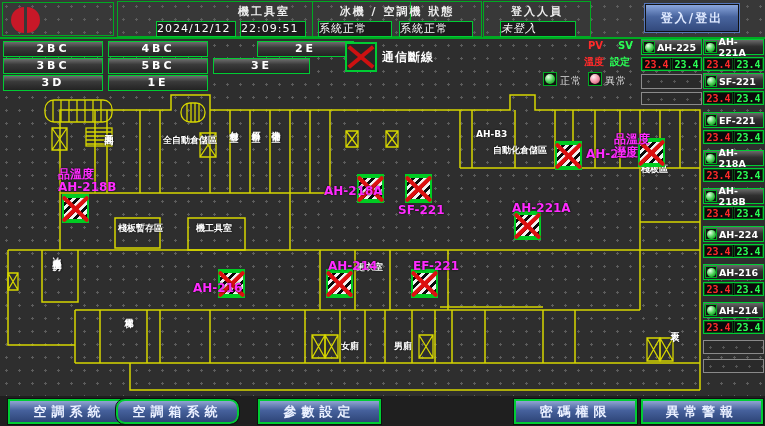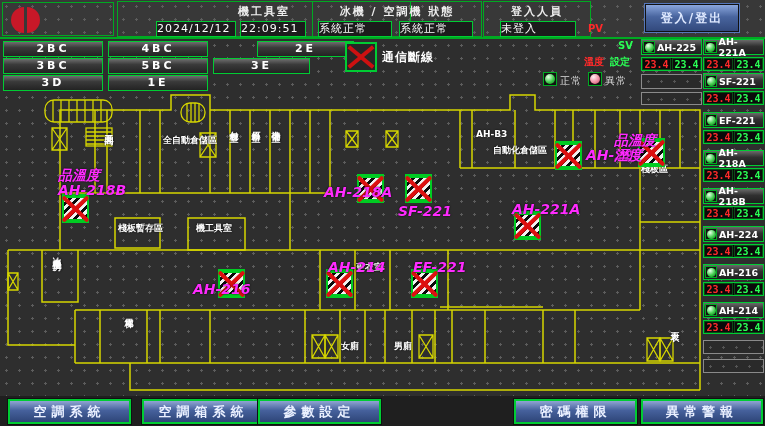--- a/index.html
+++ b/index.html
@@ -6,21 +6,21 @@
   *{box-sizing:border-box;font-family:"DejaVu Sans","Liberation Sans",sans-serif;}
   .screen{position:relative;width:765px;height:426px;overflow:hidden;
     background-color:#2e2e2e;
     background-image:radial-gradient(#5d5d5d 1px, transparent 1.2px);
     background-size:13px 13px;}
   
   svg.walls{position:absolute;left:0;top:0;z-index:1;}
   .fp-overlay{position:absolute;left:0;top:0;width:765px;height:426px;z-index:2;}
   .room-label{position:absolute;color:#fff;font-size:9px;font-weight:bold;white-space:nowrap;line-height:1;text-shadow:0 0 2px #000;}
   .room-label.vertical{writing-mode:vertical-rl;letter-spacing:1px;}
-  .marker-label{position:absolute;color:#ff2bff;font-size:14px;font-weight:bold;line-height:1.1;white-space:nowrap;text-shadow:0 0 2px #000;font-style:italic;}
+  .marker-label{position:absolute;color:#ff2bff;font-size:12px;font-weight:bold;line-height:1.1;white-space:nowrap;text-shadow:0 0 2px #000;}
   .ahu-icon{position:absolute;width:27px;height:29px;border:2px solid #00cc22;border-top-width:4px;border-bottom-width:4px;
     background:repeating-linear-gradient(135deg,#f2f2f2 0 3px,#0a0a0a 3px 6px);}
   .ahu-icon::before,.ahu-icon::after{content:"";position:absolute;left:-6px;right:-6px;top:50%;margin-top:-2px;height:4px;background:#dd1010;border-radius:2px;}
   .ahu-icon::before{transform:rotate(44deg);}
   .ahu-icon::after{transform:rotate(-44deg);}
   
   .header{position:absolute;left:0;top:0;width:765px;height:39px;z-index:5;
     background-color:#383838;background-image:radial-gradient(#5d5d5d 1px, transparent 1.2px);background-size:13px 13px;
     border-bottom:2px solid #00aa22;}
   .hsec{position:absolute;top:1px;height:36px;border:1px solid #00aa22;}
@@ -197,21 +197,21 @@
       <div class="hbox" style="left:38px;width:80px;">2024/12/12</div>
       <div class="hbox" style="left:122px;width:66px;">22:09:51</div>
     </div>
     <div class="hsec" style="left:312px;width:170px;">
       <div class="htitle">冰機 / 空調機 狀態</div>
       <div class="hbox" style="left:5px;width:74px;">系統正常</div>
       <div class="hbox" style="left:86px;width:74px;">系統正常</div>
     </div>
     <div class="hsec" style="left:483px;width:108px;">
       <div class="htitle">登入人員</div>
-      <div class="hbox" style="left:16px;width:76px;">未登入</div>
+      <div class="hbox" style="left:16px;width:76px;font-style:italic;">未登入</div>
     </div>
   </div>
   <div class="login-btn">登入/登出</div>
 
   <div class="fbtn" style="left:3px;top:41px;width:100px;">2BC</div>
   <div class="fbtn" style="left:108px;top:41px;width:100px;">4BC</div>
   <div class="fbtn" style="left:213px;top:41px;width:97px;margin-left:44px;">2E</div>
   <div class="fbtn" style="left:3px;top:58px;width:100px;">3BC</div>
   <div class="fbtn" style="left:108px;top:58px;width:100px;">5BC</div>
   <div class="fbtn" style="left:213px;top:58px;width:97px;">3E</div>
@@ -223,21 +223,21 @@
 
   <div class="led-frame" style="left:543px;top:72px;">
       <div class="led"></div>
     </div>
   <div class="legend-text" style="left:560px;top:74px;">正常</div>
   <div class="led-frame" style="left:588px;top:72px;">
       <div class="led pink"></div>
     </div>
   <div class="legend-text" style="left:605px;top:74px;">異常</div>
 
-  <div class="pvsv red-t" style="left:588px;top:23px;">PV</div>
+  <div class="pvsv red-t" style="left:588px;top:40px;">PV</div>
   <div class="pvsv grn-t" style="left:618px;top:40px;">SV</div>
   <div class="pvsv red-t" style="left:584px;top:55px;text-align:center;">溫度</div>
   <div class="pvsv grn-t" style="left:610px;top:55px;">設定</div>
 
   <div class="unit-name colA" style="top:39px;">
     <span class="led-frame" style="position:static;width:12px;height:12px;">
         <span class="led" style="width:9px;height:9px;"></span>
       </span>
     <span class="uname">AH-225</span>
   </div>
@@ -326,18 +326,18 @@
   </div>
   <div class="unit-vals colB" style="top:320px;">
     <span class="pv">23.4</span>
     <span class="sv">23.4</span>
   </div>
   <div class="empty-box colB" style="top:340px;height:14px;"></div>
   <div class="empty-box colB" style="top:359px;height:14px;"></div>
 
   <div class="bottom-strip"></div>
   <div class="nav-btn" style="left:8px;">空調系統</div>
-  <div class="nav-btn" style="left:142px;">空調箱系統</div>
+  <div class="nav-btn" style="left:116px;border-radius:9px;">空調箱系統</div>
   <div class="nav-btn" style="left:258px;">參數設定</div>
   <div class="nav-btn" style="left:514px;">密碼權限</div>
   <div class="nav-btn" style="left:641px;width:122px;">異常警報</div>
 
 </div>
 
 </body></html>

